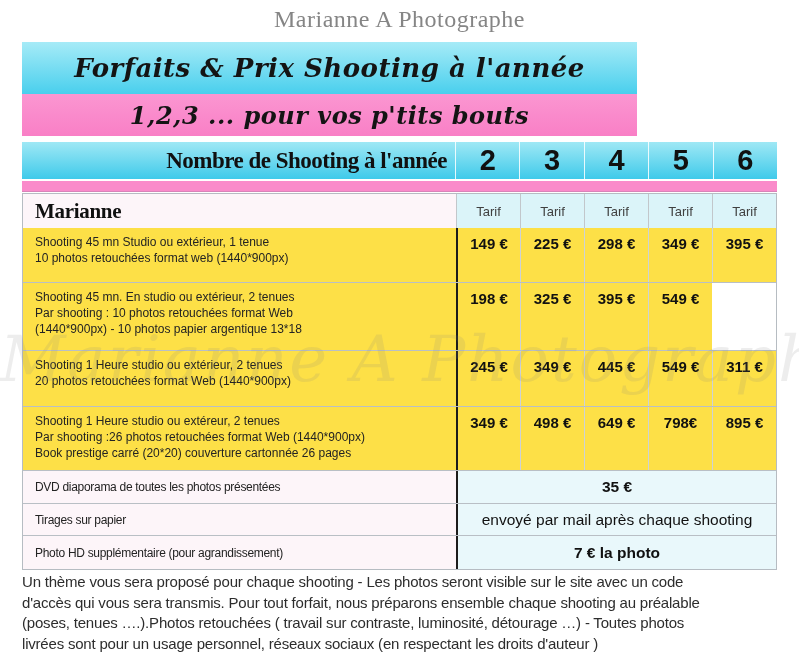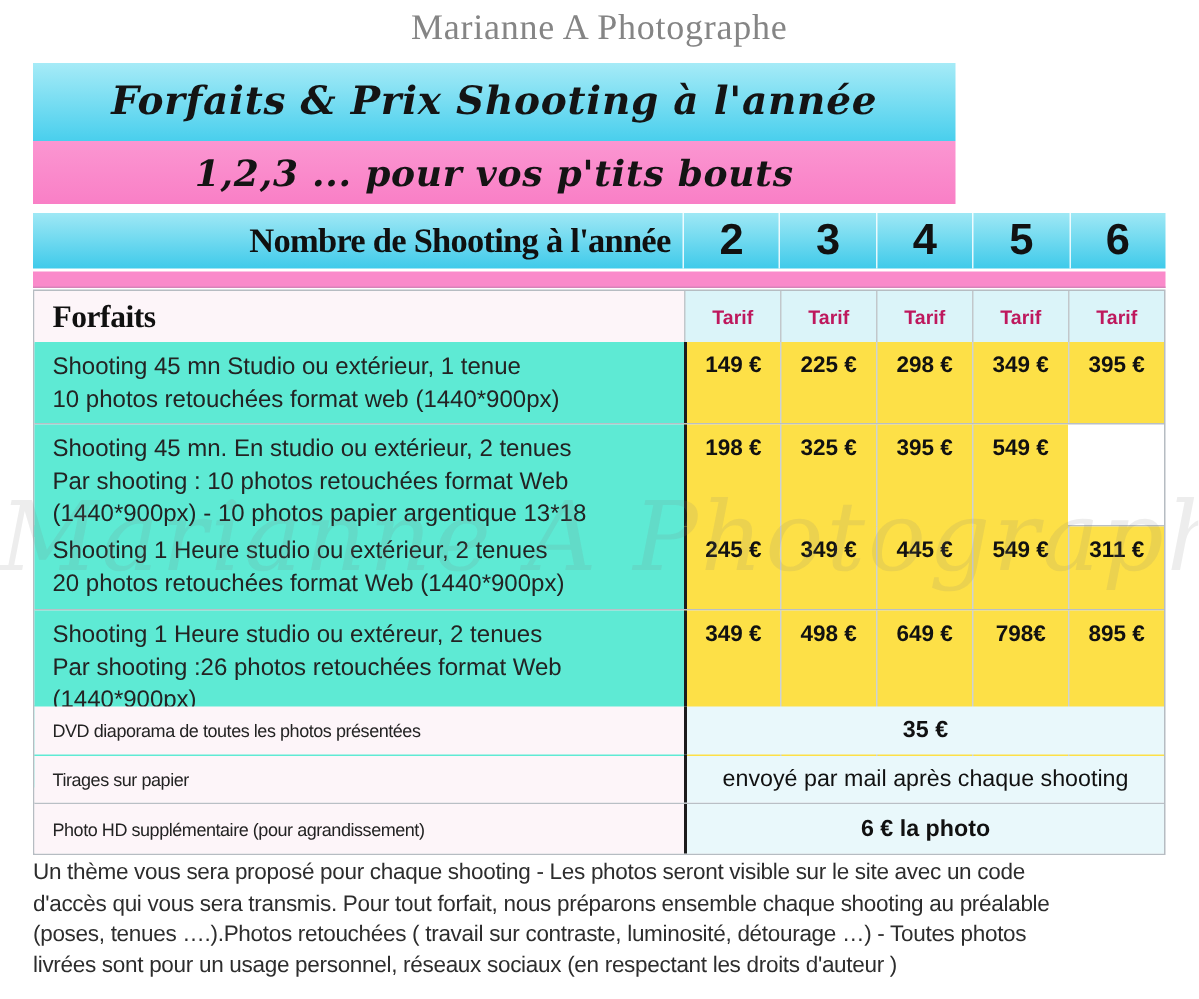--- a/index.html
+++ b/index.html
@@ -29,27 +29,27 @@
   .pink-strip{position:absolute;left:22px;width:755px;top:181px;height:10px;
               background:#fa8aca;border-bottom:1px solid #d883b9;}
 
   .table{position:absolute;left:22px;width:755px;top:193px;
          border:1px solid #b6bcc2;box-sizing:border-box;background:#fff;}
   .trow{display:grid;grid-template-columns:433px repeat(5,1fr);box-sizing:border-box;}
   .trow-merged{display:grid;grid-template-columns:433px 1fr;box-sizing:border-box;}
   .trow + .trow, .trow-merged + .trow-merged, .trow + .trow-merged{border-top:1px solid #b9bfc5;}
 
   .cell{box-sizing:border-box;}
-  .label-cell{background:#5eead4;padding:6px 8px 4px 12px;font-size:16px;line-height:1.35;
+  .label-cell{background:#fde047;padding:6px 8px 4px 12px;font-size:12px;line-height:1.35;
               white-space:pre-line;color:#232323;}
   .forfaits-cell{background:#fdf5f9;padding:5px 8px 5px 12px;
                  font-family:"Liberation Serif",serif;font-weight:700;font-size:21px;
                  letter-spacing:-.3px;color:#101010;display:flex;align-items:center;}
   .tarif-cell{background:#dbf4f9;border-left:1px solid #c2c7cb;display:flex;
-              align-items:center;justify-content:center;font-weight:700;font-size:13px;color:#be185d;}
+              align-items:center;justify-content:center;font-weight:400;font-size:13px;color:#404040;}
   .price-cell{background:#fde047;border-left:1px solid #cdd2d6;text-align:center;
               padding-top:7px;font-weight:700;font-size:15px;color:#111;}
   .price-cell.first{border-left:2px solid #1c1c1c;}
   .header-row{height:33px;}
   .addon-label{background:#fdf5f9;padding:0 19px 0 12px;font-size:12px;letter-spacing:-.3px;
                display:flex;align-items:center;color:#232323;}
   .addon-value{background:#e9f8fb;border-left:2px solid #1c1c1c;display:flex;
                align-items:center;justify-content:center;font-size:15.5px;color:#111;}
   .addon-value.bold{font-weight:700;}
 
@@ -82,21 +82,21 @@
     <div class="count-cell">4</div>
     <div class="count-cell">5</div>
     <div class="count-cell">6</div>
   </div>
 
   <div class="pink-strip"></div>
 
   <div class="table">
 
     <div class="trow header-row">
-      <div class="cell forfaits-cell">Forfaits</div>
+      <div class="cell forfaits-cell">Marianne</div>
       <div class="cell tarif-cell">Tarif</div>
       <div class="cell tarif-cell">Tarif</div>
       <div class="cell tarif-cell">Tarif</div>
       <div class="cell tarif-cell">Tarif</div>
       <div class="cell tarif-cell">Tarif</div>
     </div>
 
     <div class="trow" style="height:55px">
       <div class="cell label-cell">Shooting 45 mn Studio ou extérieur, 1 tenue
 10 photos retouchées format web (1440*900px)</div>
@@ -143,21 +143,21 @@
       <div class="cell addon-value bold">35 €</div>
     </div>
 
     <div class="trow-merged" style="height:32px">
       <div class="cell addon-label">Tirages sur papier</div>
       <div class="cell addon-value">envoyé par mail après chaque shooting</div>
     </div>
 
     <div class="trow-merged" style="height:34px">
       <div class="cell addon-label">Photo HD supplémentaire (pour agrandissement)</div>
-      <div class="cell addon-value bold">6 € la photo</div>
+      <div class="cell addon-value bold">7 € la photo</div>
     </div>
 
   </div>
 
   <div class="watermark">Marianne A Photographe</div>
 
   <div class="footer">Un thème vous sera proposé pour chaque shooting - Les photos seront visible sur le site avec un code
 d'accès qui vous sera transmis. Pour tout forfait, nous préparons ensemble chaque shooting au préalable
 (poses, tenues ….).Photos retouchées ( travail sur contraste, luminosité, détourage …) - Toutes photos
 livrées sont pour un usage personnel, réseaux sociaux (en respectant les droits d'auteur )</div>

